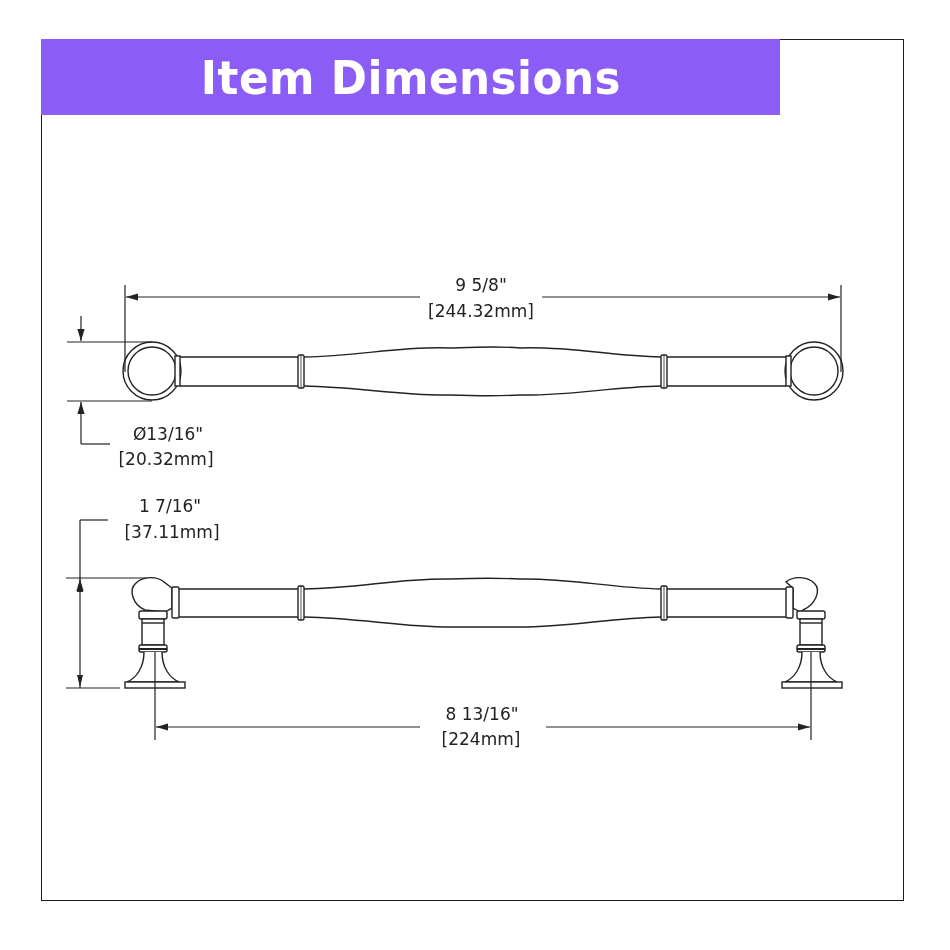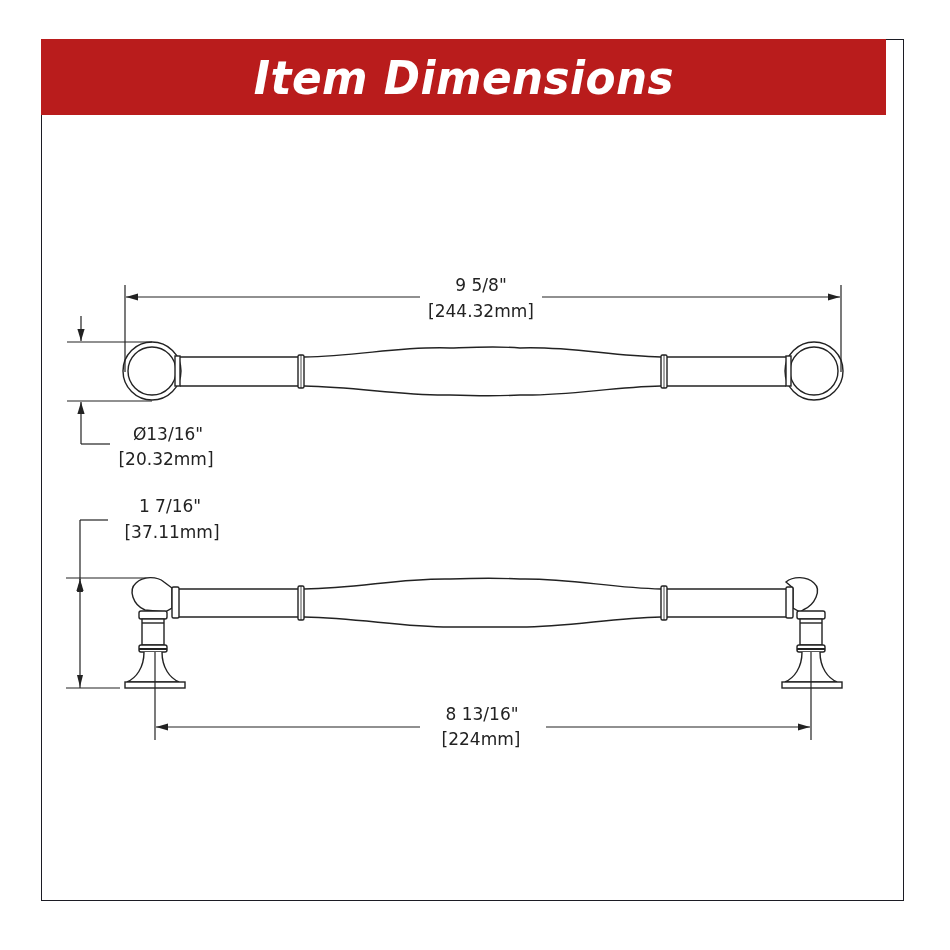--- a/index.html
+++ b/index.html
@@ -21,27 +21,26 @@
       width: 863px;
       height: 862px;
       border: 1.5px solid #1c1c24;
       box-sizing: border-box;
       background: #ffffff;
     }
     .header {
       position: absolute;
       left: 41px;
       top: 39px;
-      width: 845px;
+      width: 739px;
       height: 76px;
-      background: #b91c1c;
+      background: #8b5cf6;
       display: flex;
       align-items: center;
       justify-content: center;
-      font-style: italic;
     }
     .header-title {
       color: #ffffff;
       font-family: "DejaVu Sans", sans-serif;
       font-weight: bold;
       font-size: 47px;
       letter-spacing: 0.5px;
       line-height: 1;
       transform: scaleX(0.93);
     }

